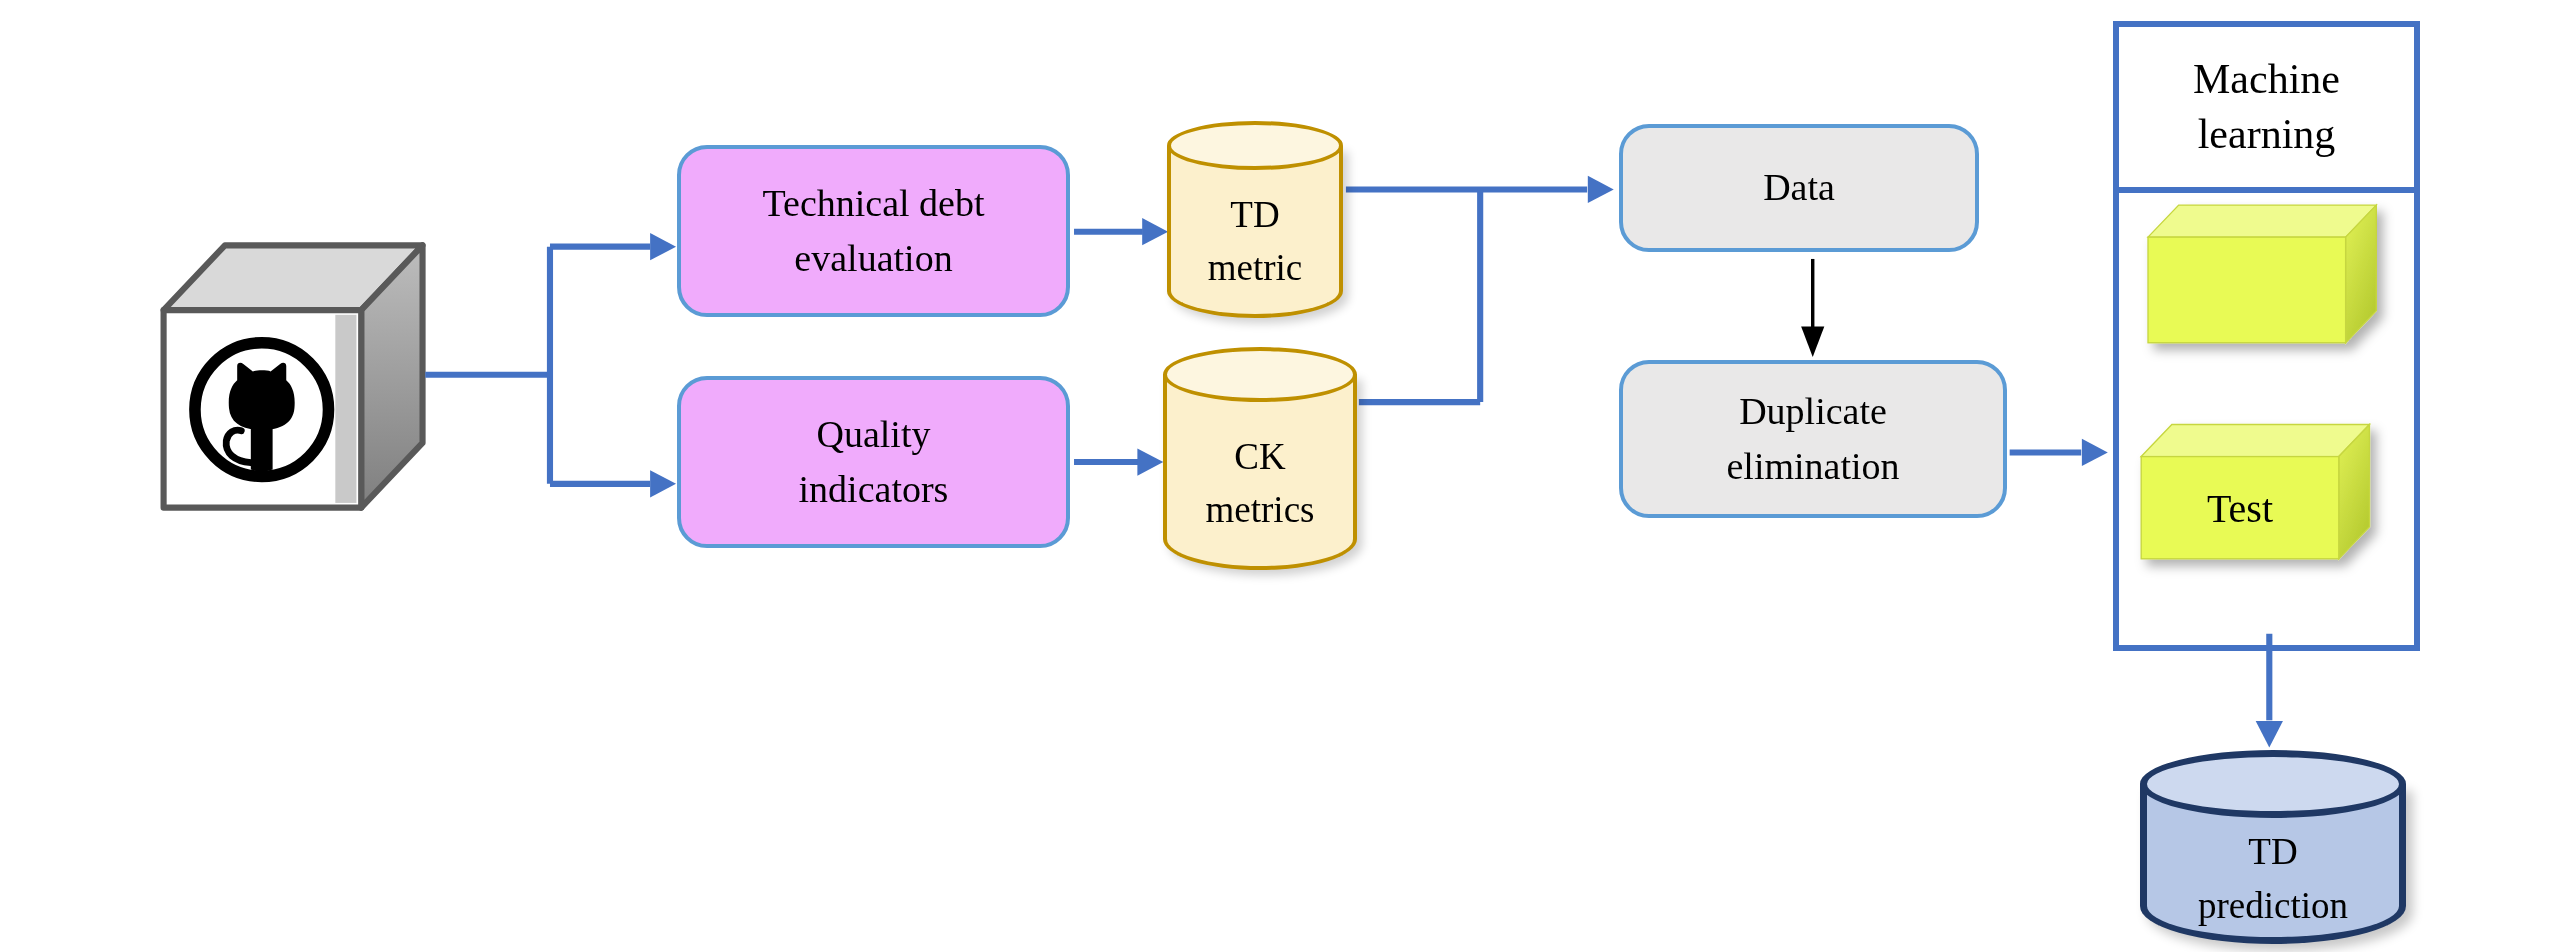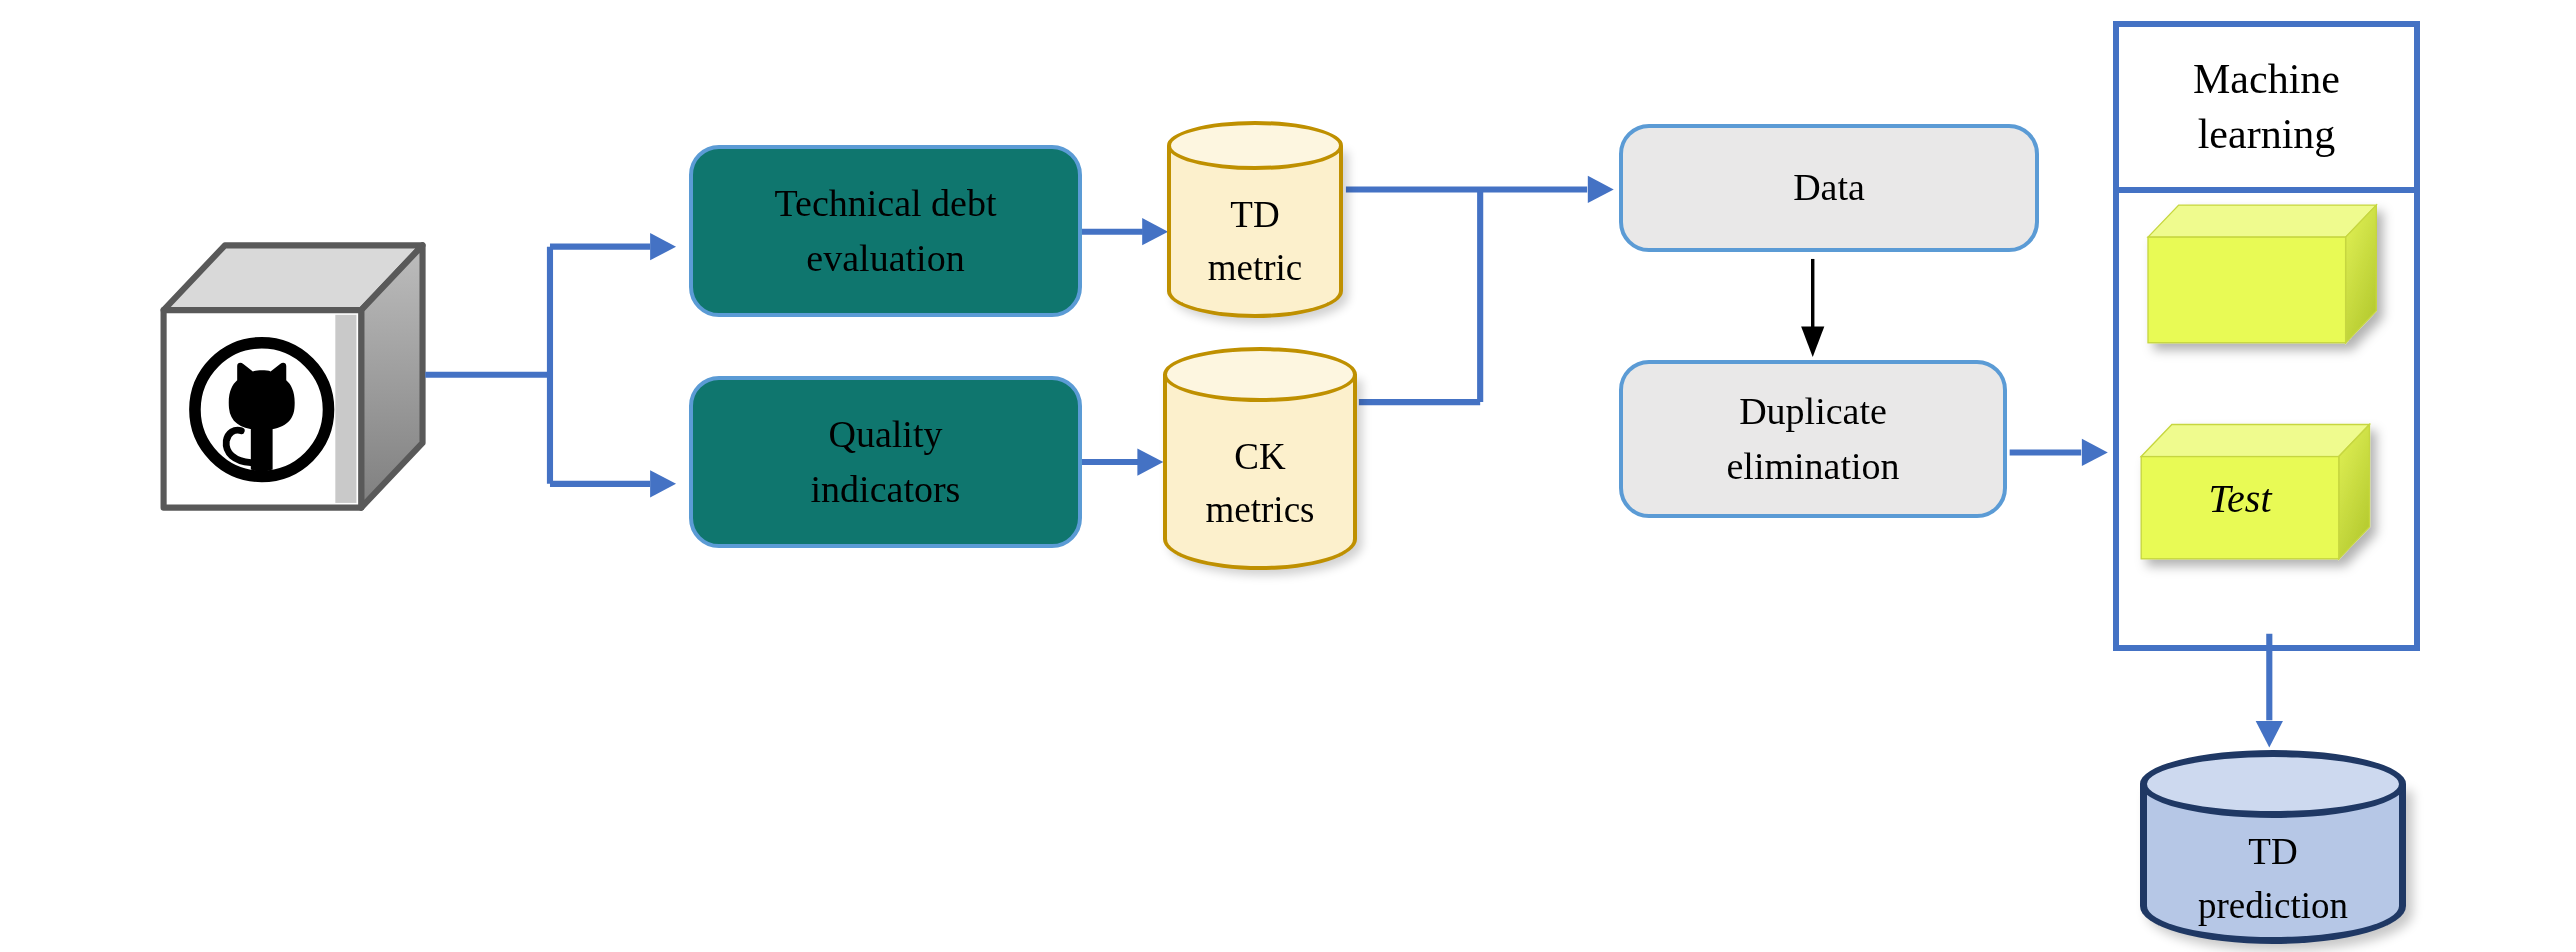--- a/index.html
+++ b/index.html
@@ -3,21 +3,21 @@
 <meta charset="utf-8">
 <style>
   html,body{margin:0;padding:0;background:#fff;}
   #app{position:relative;width:2576px;height:952px;background:#ffffff;overflow:hidden;
        font-family:"Liberation Serif","DejaVu Serif",serif;}
   .abs{position:absolute;}
   svg{position:absolute;left:0;top:0;}
   .label{color:#000;text-align:center;font-family:"Liberation Serif","DejaVu Serif",serif;}
   .flexc{display:flex;flex-direction:column;align-items:center;justify-content:center;}
   .node-box{box-sizing:border-box;border:4.1px solid #5b9bd5;border-radius:30px;font-size:38px;line-height:1.45;}
-  .blue-fill{background:#0f766e;margin-left:12px;}
+  .blue-fill{background:#f0abfc;}
   .gray-fill{background:#e9e8e8;}
   
   .cyl{position:absolute;}
   .cyl .cyl-body{position:absolute;left:0;right:0;bottom:0;box-sizing:border-box;}
   .cyl .cyl-top{position:absolute;left:0;right:0;top:0;box-sizing:border-box;border-radius:50%;}
   .cyl .cyl-label{position:absolute;left:0;right:0;font-size:37px;line-height:1.45;}
   .cyl.gold .cyl-body{top:24.5px;background:#fcf0cc;border:4.8px solid #bf9000;border-top:none;
       border-radius:0 0 50% 50% / 0 0 27px 27px;box-shadow:5.5px 5.5px 9.5px rgba(0,0,0,0.18);}
   .cyl.gold .cyl-top{height:49px;background:#fdf6e0;border:4.8px solid #bf9000;}
   .cyl.navy .cyl-body{top:34px;background:#b6c7e6;border:7.5px solid #1f3864;border-top:none;
@@ -109,21 +109,21 @@
   <div class="abs node-box blue-fill label flexc" style="left:677px;top:145px;width:393px;height:172px;">
     <div>Technical debt</div>
     <div>evaluation</div>
   </div>
 
   <div class="abs node-box blue-fill label flexc" style="left:677px;top:376px;width:393px;height:172px;">
     <div>Quality</div>
     <div>indicators</div>
   </div>
 
-  <div class="abs node-box gray-fill label flexc" style="left:1619px;top:124px;width:420px;height:128px;">
+  <div class="abs node-box gray-fill label flexc" style="left:1619px;top:124px;width:360px;height:128px;">
     <div>Data</div>
   </div>
 
   <div class="abs node-box gray-fill label flexc" style="left:1619px;top:360px;width:388px;height:158px;">
     <div>Duplicate</div>
     <div>elimination</div>
   </div>
 
   <div class="cyl gold" style="left:1167px;top:121px;width:176px;height:197px;">
     <div class="cyl-body"></div>
@@ -143,21 +143,21 @@
     </div>
   </div>
 
   <div class="abs" id="ml-box" style="left:2113px;top:21px;width:307px;height:630px;">
     <div id="ml-header" class="label flexc">
       <div>Machine</div>
       <div>learning</div>
     </div>
   </div>
 
-  <div class="abs label flexc box-3d-label" style="left:2141px;top:447px;width:198px;height:102px;font-style:italic;">Test</div>
+  <div class="abs label flexc box-3d-label" style="left:2141px;top:457px;width:198px;height:102px;">Test</div>
 
   <div class="cyl navy" style="left:2140px;top:750px;width:266px;height:194px;">
     <div class="cyl-body"></div>
     <div class="cyl-top"></div>
     <div class="cyl-label label flexc" style="top:68px;bottom:4.1px;">
       <div>TD</div>
       <div>prediction</div>
     </div>
   </div>
 

